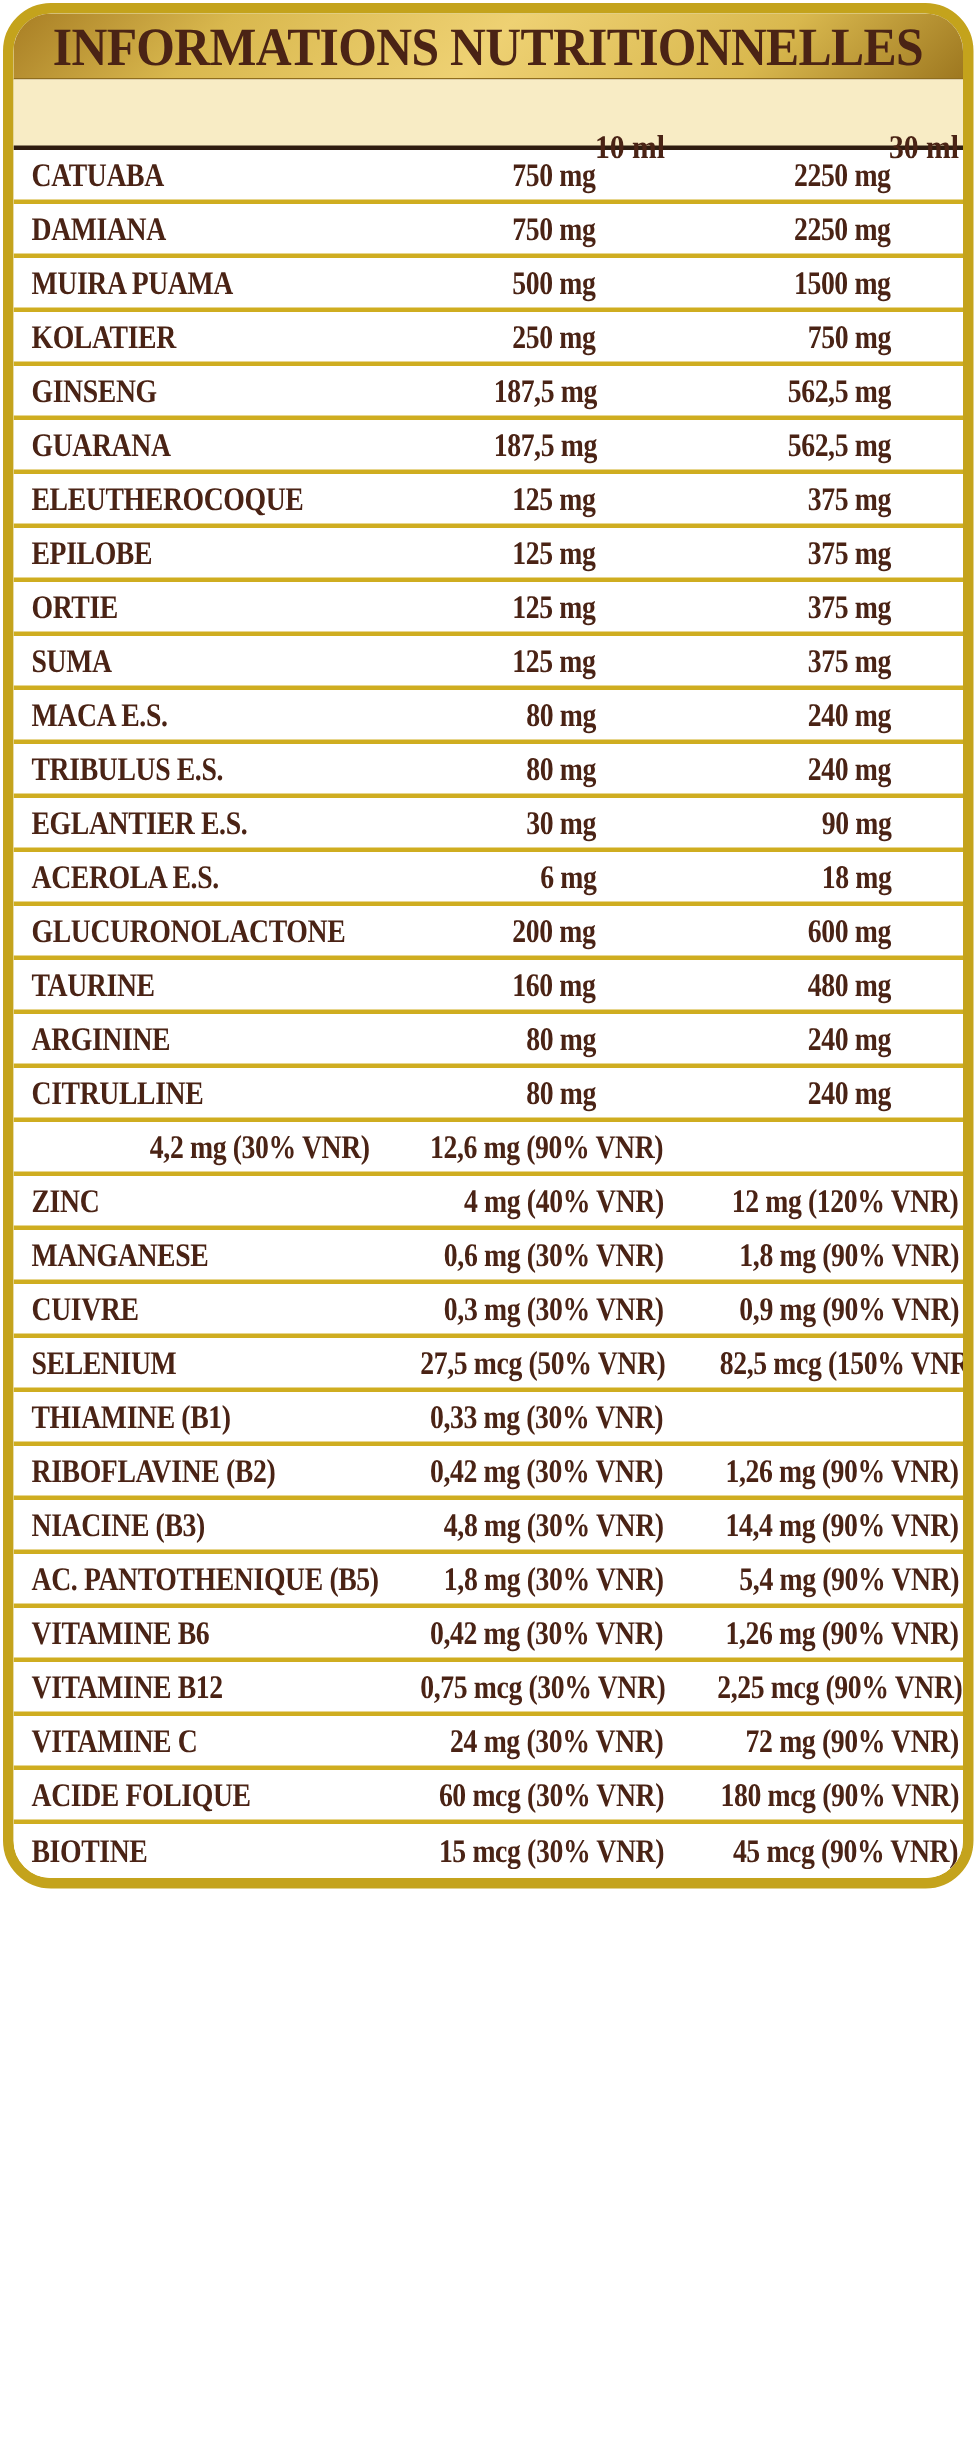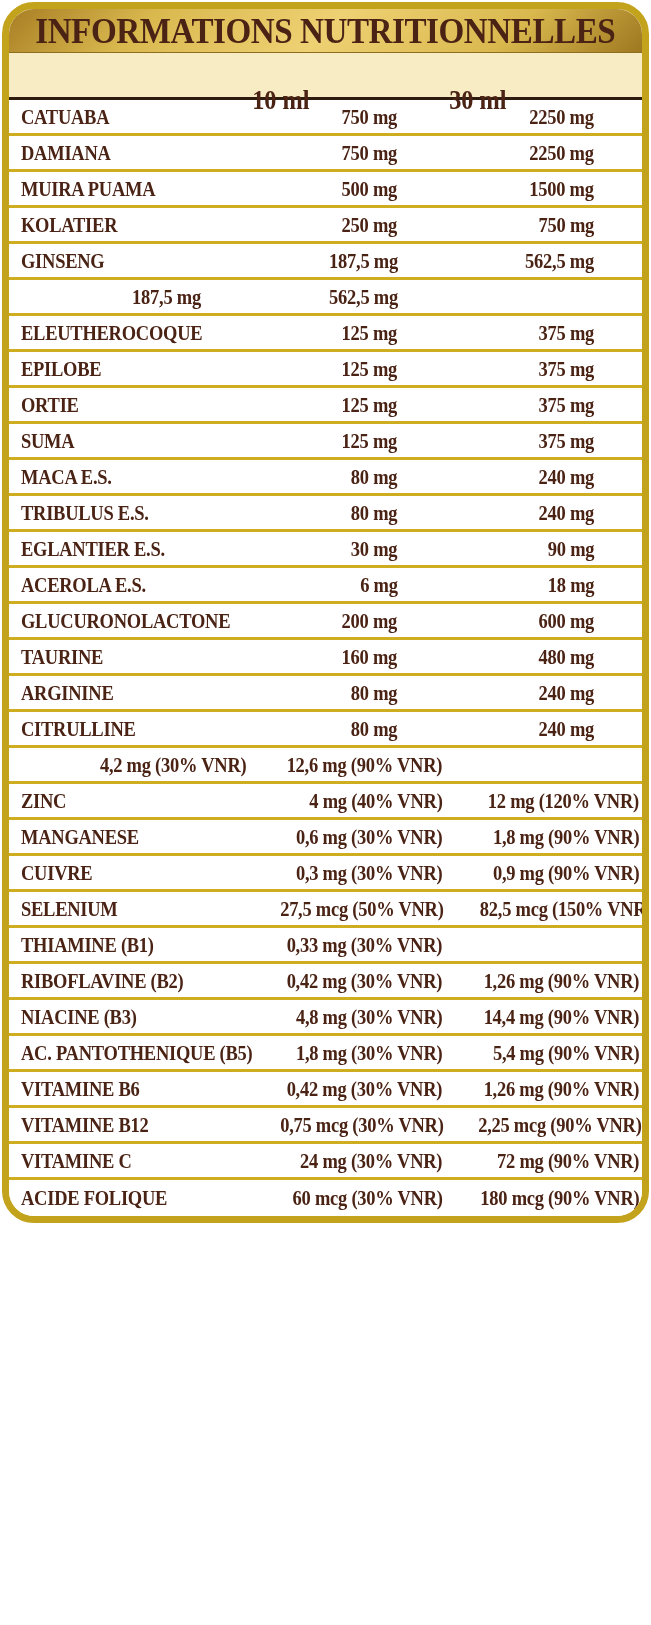--- a/index.html
+++ b/index.html
@@ -42,21 +42,21 @@
     display:inline-block;transform:scaleX(0.92);transform-origin:center;
   }
   .colhead{
     height:47px;
     background:var(--cream);
     border-bottom:3px solid var(--rule-dark);
     display:grid;grid-template-columns:240px 1fr 1fr;
     align-items:center;
   }
   .colhead .ch{
-    text-align:left;font-size:27px;font-weight:bold;white-space:nowrap;margin-top:32px;
+    text-align:right;font-size:22px;font-weight:bold;white-space:nowrap;margin-top:32px;
   }
   .colhead .ch .c{display:inline-block;transform:scaleX(0.9);transform-origin:center;}
   .tbody .row{
     display:grid;grid-template-columns:240px 1fr 1fr;
     height:36px;
     align-items:center;
     border-bottom:3px solid var(--separator-gold);
     background:var(--row-bg);
     overflow:visible;
   }
@@ -106,20 +106,21 @@
     <span class="cell val"><span class="c">750 mg</span></span>
   </div>
 
   <div class="row plain">
     <span class="cell name"><span class="c">GINSENG</span></span>
     <span class="cell val"><span class="c">187,5 mg</span></span>
     <span class="cell val"><span class="c">562,5 mg</span></span>
   </div>
 
   <div class="row plain">
+    <span class="cell name"><span class="c">GUARANA</span></span>
     <span class="cell val"><span class="c">187,5 mg</span></span>
     <span class="cell val"><span class="c">562,5 mg</span></span>
   </div>
 
   <div class="row plain">
     <span class="cell name"><span class="c">ELEUTHEROCOQUE</span></span>
     <span class="cell val"><span class="c">125 mg</span></span>
     <span class="cell val"><span class="c">375 mg</span></span>
   </div>
 
@@ -258,14 +259,19 @@
     <span class="cell val"><span class="c">24 mg (30% VNR)</span></span>
     <span class="cell val"><span class="c">72 mg (90% VNR)</span></span>
   </div>
 
   <div class="row vnr">
     <span class="cell name"><span class="c">ACIDE FOLIQUE</span></span>
     <span class="cell val"><span class="c">60 mcg (30% VNR)</span></span>
     <span class="cell val"><span class="c">180 mcg (90% VNR)</span></span>
   </div>
 
+  <div class="row vnr">
+    <span class="cell name"><span class="c">BIOTINE</span></span>
+    <span class="cell val"><span class="c">15 mcg (30% VNR)</span></span>
+    <span class="cell val"><span class="c">45 mcg (90% VNR)</span></span>
+  </div>
 </div>
 </div>
 
 </body></html>

